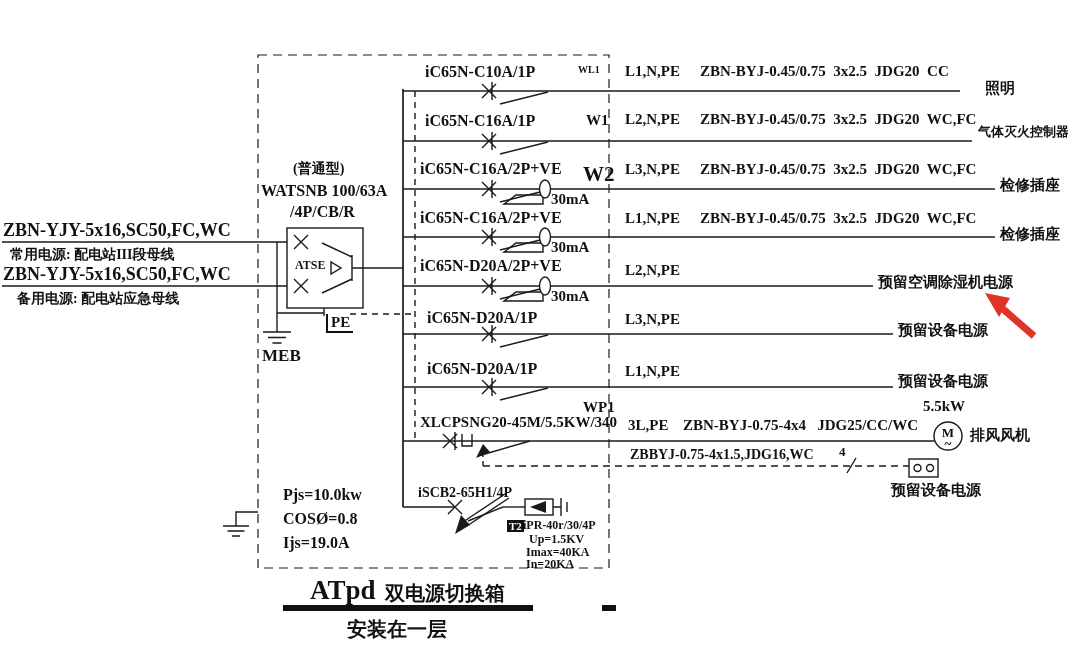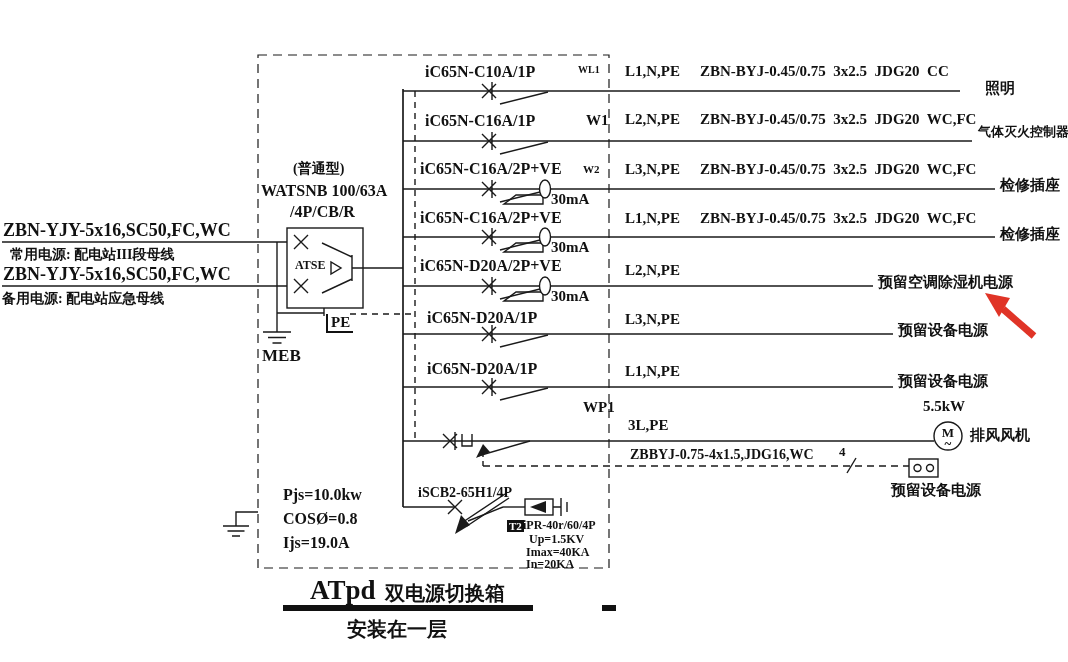--- a/index.html
+++ b/index.html
@@ -120,21 +120,21 @@
 
   <g>
     <path d="M1003,309 L1034,336" stroke="#e03427" stroke-width="7"></path>
     <polygon points="985,293 1010,298 999,317" fill="#e03427" stroke="none"></polygon>
   </g>
 </svg>
 
 <span class="lb" style="left:3px;top:221px;font-size:18px">ZBN-YJY-5x16,SC50,FC,WC</span>
 <span class="lb" style="left:10px;top:247px;font-size:14px">常用电源: 配电站III段母线</span>
 <span class="lb" style="left:3px;top:265px;font-size:18px">ZBN-YJY-5x16,SC50,FC,WC</span>
-<span class="lb" style="left:2px;top:291px;font-size:14px">备用电源: 配电站应急母线</span>
+<span class="lb" style="left:17px;top:291px;font-size:14px">备用电源: 配电站应急母线</span>
 
 <span class="lb" style="left:293px;top:161px;font-size:14px">(普通型)</span>
 <span class="lb" style="left:261px;top:182px;font-size:16px">WATSNB 100/63A</span>
 <span class="lb" style="left:290px;top:203px;font-size:16px">/4P/CB/R</span>
 <span class="lb" style="left:295px;top:259px;font-size:12px">ATSE</span>
 <span class="lb pe-box" style="left:326px;top:314px;font-size:15px">PE</span>
 <span class="lb" style="left:262px;top:347px;font-size:17px">MEB</span>
 
 <span class="lb" style="left:283px;top:486px;font-size:16px">Pjs=10.0kw</span>
 <span class="lb" style="left:283px;top:510px;font-size:16px">COSØ=0.8</span>
@@ -146,21 +146,21 @@
 <span class="lb" style="left:700px;top:63px;font-size:15px">ZBN-BYJ-0.45/0.75  3x2.5  JDG20  CC</span>
 <span class="lb" style="left:985px;top:80px;font-size:15px">照明</span>
 
 <span class="lb" style="left:425px;top:112px;font-size:16px">iC65N-C16A/1P</span>
 <span class="lb" style="left:586px;top:112px;font-size:15px">W1</span>
 <span class="lb" style="left:625px;top:111px;font-size:15px">L2,N,PE</span>
 <span class="lb" style="left:700px;top:111px;font-size:15px">ZBN-BYJ-0.45/0.75  3x2.5  JDG20  WC,FC</span>
 <span class="lb" style="left:978px;top:125px;font-size:13px">气体灭火控制器</span>
 
 <span class="lb" style="left:420px;top:160px;font-size:16px">iC65N-C16A/2P+VE</span>
-<span class="lb" style="left:583px;top:163px;font-size:11px">W2</span>
+<span class="lb" style="left:583px;top:163px;font-size:21px">W2</span>
 <span class="lb" style="left:625px;top:161px;font-size:15px">L3,N,PE</span>
 <span class="lb" style="left:700px;top:161px;font-size:15px">ZBN-BYJ-0.45/0.75  3x2.5  JDG20  WC,FC</span>
 <span class="lb" style="left:551px;top:191px;font-size:15px">30mA</span>
 <span class="lb" style="left:1000px;top:177px;font-size:15px">检修插座</span>
 
 <span class="lb" style="left:420px;top:209px;font-size:16px">iC65N-C16A/2P+VE</span>
 <span class="lb" style="left:625px;top:210px;font-size:15px">L1,N,PE</span>
 <span class="lb" style="left:700px;top:210px;font-size:15px">ZBN-BYJ-0.45/0.75  3x2.5  JDG20  WC,FC</span>
 <span class="lb" style="left:551px;top:239px;font-size:15px">30mA</span>
 <span class="lb" style="left:1000px;top:226px;font-size:15px">检修插座</span>
@@ -172,31 +172,33 @@
 
 <span class="lb" style="left:427px;top:309px;font-size:16px">iC65N-D20A/1P</span>
 <span class="lb" style="left:625px;top:311px;font-size:15px">L3,N,PE</span>
 <span class="lb" style="left:898px;top:322px;font-size:15px">预留设备电源</span>
 
 <span class="lb" style="left:427px;top:360px;font-size:16px">iC65N-D20A/1P</span>
 <span class="lb" style="left:625px;top:363px;font-size:15px">L1,N,PE</span>
 <span class="lb" style="left:898px;top:373px;font-size:15px">预留设备电源</span>
 
 <span class="lb" style="left:583px;top:399px;font-size:15px">WP1</span>
+<span class="lb" style="left:420px;top:414px;font-size:15px">XLCPSNG20-45M/5.5KW/340</span>
 <span class="lb" style="left:628px;top:417px;font-size:15px">3L,PE</span>
+<span class="lb" style="left:683px;top:417px;font-size:15px">ZBN-BYJ-0.75-4x4   JDG25/CC/WC</span>
 <span class="lb" style="left:923px;top:398px;font-size:15px">5.5kW</span>
 <span class="lb" style="left:970px;top:427px;font-size:15px">排风风机</span>
 
 <span class="lb" style="left:630px;top:447px;font-size:14px">ZBBYJ-0.75-4x1.5,JDG16,WC</span>
 <span class="lb" style="left:839px;top:445px;font-size:13px">4</span>
 <span class="lb" style="left:891px;top:482px;font-size:15px">预留设备电源</span>
 
 <span class="lb" style="left:418px;top:485px;font-size:14px">iSCB2-65H1/4P</span>
 <span class="lb t2" style="left:507px;top:520px;font-size:11px">T2</span>
-<span class="lb" style="left:523px;top:519px;font-size:12px">iPR-40r/60/4P</span>
+<span class="lb" style="left:523px;top:519px;font-size:12px">iPR-40r/30/4P</span>
 <span class="lb" style="left:529px;top:533px;font-size:12px">Up=1.5KV</span>
 <span class="lb" style="left:526px;top:546px;font-size:12px">Imax=40KA</span>
 <span class="lb" style="left:526px;top:558px;font-size:12px">In=20KA</span>
 
 <span class="lb" style="left:310px;top:576px;font-size:27px">ATpd</span>
 <span class="lb" style="left:385px;top:582px;font-size:20px">双电源切换箱</span>
 <div class="title-bar" style="left:283px;top:605px;width:250px;height:6px"></div>
 <div class="title-bar" style="left:602px;top:605px;width:14px;height:6px"></div>
 <span class="lb" style="left:347px;top:618px;font-size:20px">安装在一层</span>
 

